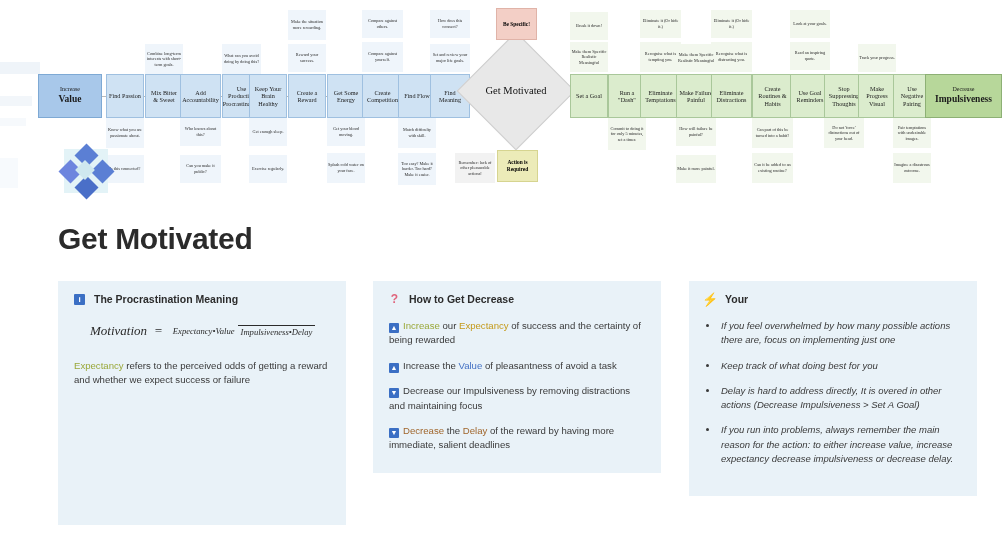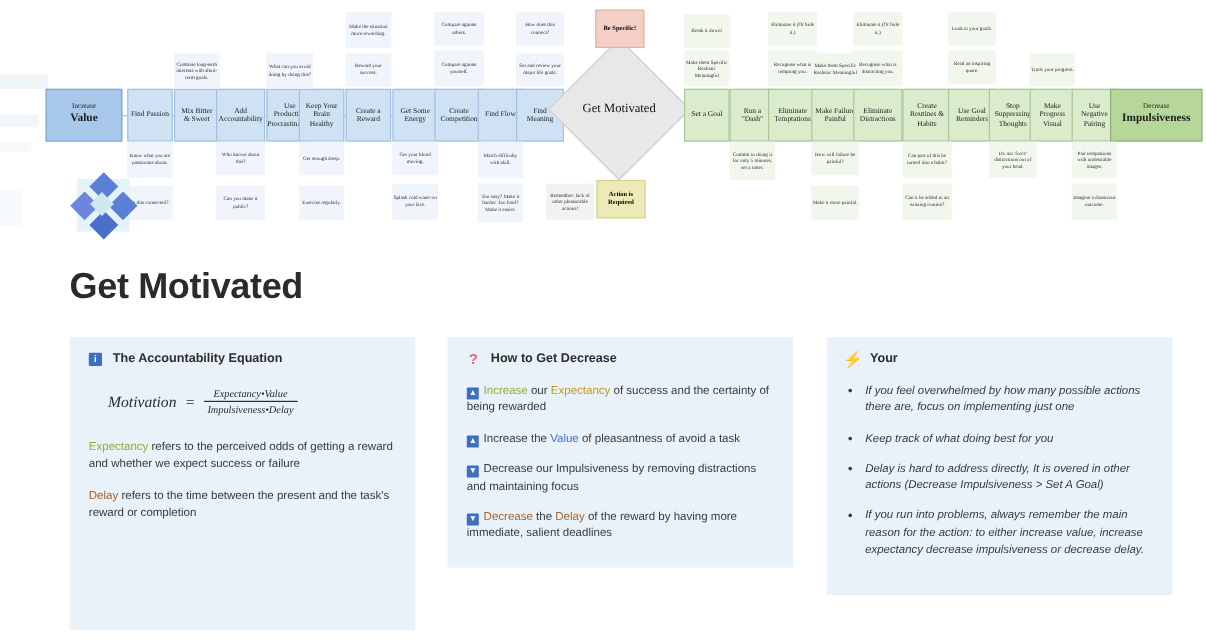--- a/index.html
+++ b/index.html
@@ -163,21 +163,21 @@
   #equation {
     font-family: "Liberation Serif", serif;
     font-style: italic;
     color: #2b2b2b;
     display: flex; align-items: center;
     gap: 7px;
     margin: 18px 0 20px 16px;
     font-size: 13px;
   }
   #equation .frac {
-    display: inline-flex; flex-direction: column; align-items: center;
+    display: inline-flex; flex-direction: row; align-items: center;
     font-size: 8.6px;
   }
   #equation .frac .num { padding: 0 3px 1px 3px; }
   #equation .frac .den { padding: 1px 3px 0 3px; border-top: 1px solid #2b2b2b; }
 
   .defs { display: flex; flex-direction: column; gap: 13px; }
   .def {
     font-size: 9.6px;
     line-height: 1.45;
     color: #3a3a3a;
@@ -318,39 +318,36 @@
   </div>
 </div>
 
 <div id="heading">Get Motivated</div>
 
 <div id="panels">
 
   <div class="panel" style="left:58px;top:0;width:288px;height:244px;">
     <div class="panel-head">
       <span class="ico ico-info">i</span>
-      <span class="panel-title">The Accountability Equation</span>
+      <span class="panel-title">The Procrastination Meaning</span>
     </div>
 
     <div id="equation">
       <span>Motivation</span>
       <span>=</span>
       <span class="frac">
         <span class="num">Expectancy•Value</span>
         <span class="den">Impulsiveness•Delay</span>
       </span>
     </div>
 
     <div class="defs">
       <div class="def">
         <span class="term" style="color: rgb(154, 168, 58);">Expectancy</span><span> refers to the perceived odds of getting a reward and whether we expect success or failure</span>
       </div>
-      <div class="def">
-        <span class="term" style="color: rgb(160, 102, 44);">Delay</span><span> refers to the time between the present and the task's reward or completion</span>
-      </div>
     </div>
   </div>
 
   <div class="panel" style="left:373px;top:0;width:288px;height:192px;">
     <div class="panel-head">
       <span class="ico ico-q">?</span>
       <span class="panel-title">How to Get Decrease</span>
     </div>
 
     <div class="actions">

